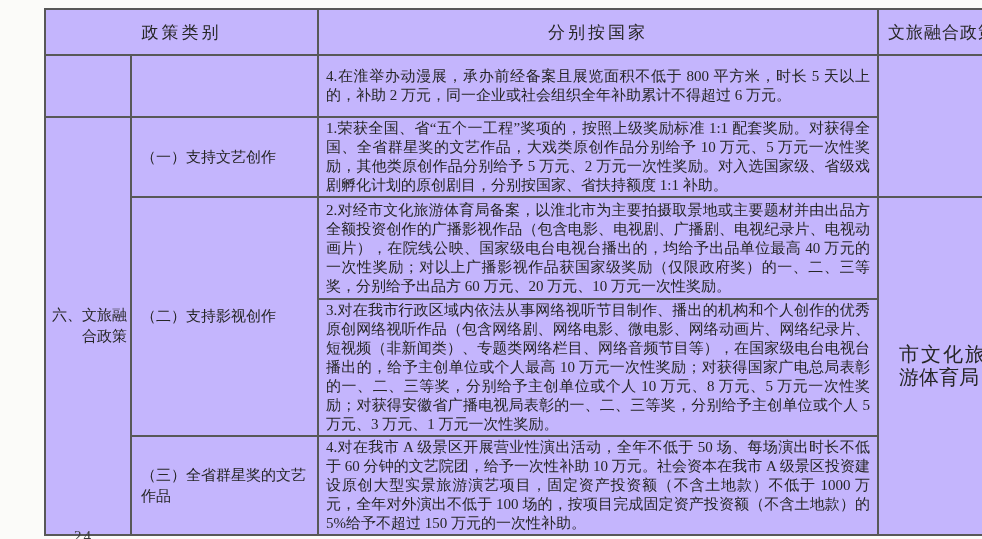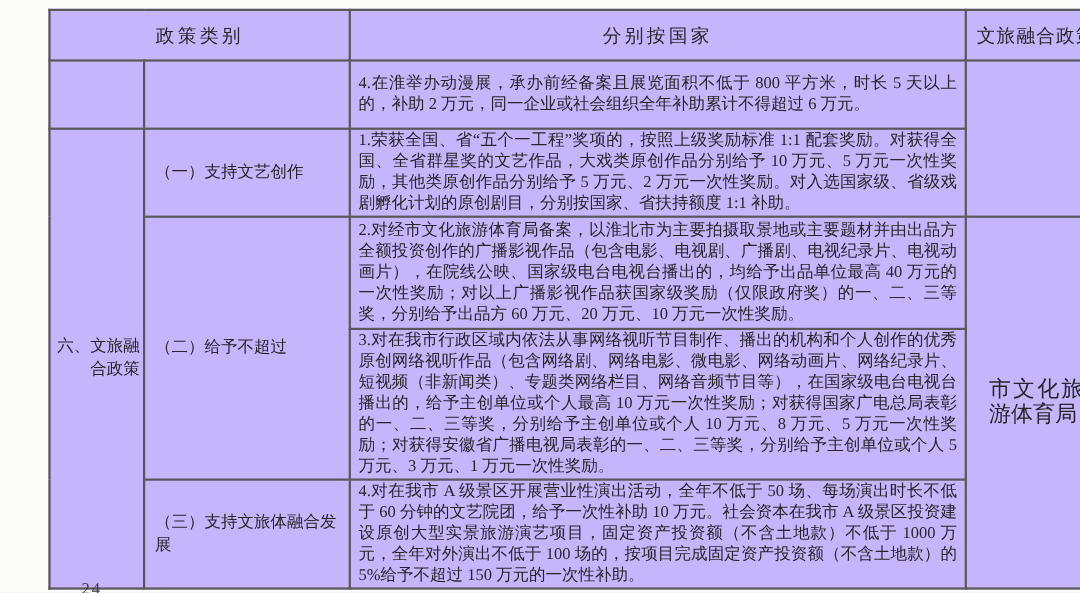--- a/index.html
+++ b/index.html
@@ -106,31 +106,31 @@
       <td rowspan="2" class="dept-cell"></td>
     </tr>
 
     <tr class="r-b">
       <td rowspan="4" class="cat-cell">六、文旅融合政策</td>
       <td class="sub-cell">（一）支持文艺创作</td>
       <td class="clause-cell">1.荣获全国、省“五个一工程”奖项的，按照上级奖励标准 1:1 配套奖励。对获得全国、全省群星奖的文艺作品，大戏类原创作品分别给予 10 万元、5 万元一次性奖励，其他类原创作品分别给予 5 万元、2 万元一次性奖励。对入选国家级、省级戏剧孵化计划的原创剧目，分别按国家、省扶持额度 1:1 补助。</td>
     </tr>
 
     <tr class="r-c">
-      <td rowspan="2" class="sub-cell">（二）给予不超过</td>
+      <td rowspan="2" class="sub-cell">（二）支持影视创作</td>
       <td class="clause-cell">2.对经市文化旅游体育局备案，以淮北市为主要拍摄取景地或主要题材并由出品方全额投资创作的广播影视作品（包含电影、电视剧、广播剧、电视纪录片、电视动画片），在院线公映、国家级电台电视台播出的，均给予出品单位最高 40 万元的一次性奖励；对以上广播影视作品获国家级奖励（仅限政府奖）的一、二、三等奖，分别给予出品方 60 万元、20 万元、10 万元一次性奖励。</td>
       <td rowspan="3" class="dept-cell">市文化旅游体育局</td>
     </tr>
 
     <tr class="r-d">
       <td class="clause-cell">3.对在我市行政区域内依法从事网络视听节目制作、播出的机构和个人创作的优秀原创网络视听作品（包含网络剧、网络电影、微电影、网络动画片、网络纪录片、短视频（非新闻类）、专题类网络栏目、网络音频节目等），在国家级电台电视台播出的，给予主创单位或个人最高 10 万元一次性奖励；对获得国家广电总局表彰的一、二、三等奖，分别给予主创单位或个人 10 万元、8 万元、5 万元一次性奖励；对获得安徽省广播电视局表彰的一、二、三等奖，分别给予主创单位或个人 5 万元、3 万元、1 万元一次性奖励。</td>
     </tr>
 
     <tr class="r-e">
-      <td class="sub-cell">（三）支持文旅体融合发展</td>
+      <td class="sub-cell">（三）全省群星奖的文艺作品</td>
       <td class="clause-cell">4.对在我市 A 级景区开展营业性演出活动，全年不低于 50 场、每场演出时长不低于 60 分钟的文艺院团，给予一次性补助 10 万元。社会资本在我市 A 级景区投资建设原创大型实景旅游演艺项目，固定资产投资额（不含土地款）不低于 1000 万元，全年对外演出不低于 100 场的，按项目完成固定资产投资额（不含土地款）的 5%给予不超过 150 万元的一次性补助。</td>
     </tr>
   </tbody>
     </table>
 
   <div class="page-number">24</div>
 
 </div>
 
 </body></html>

